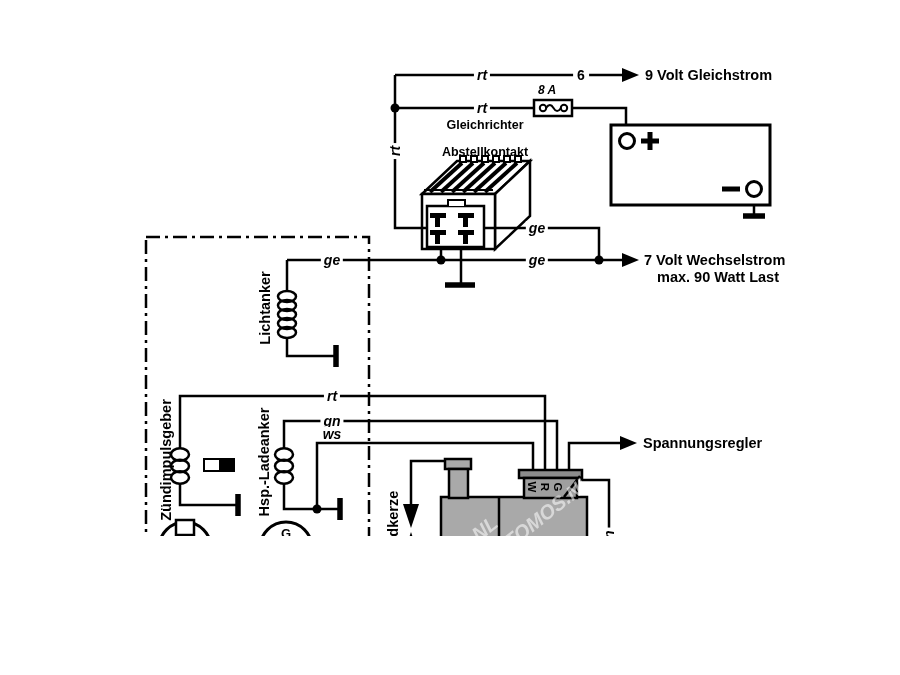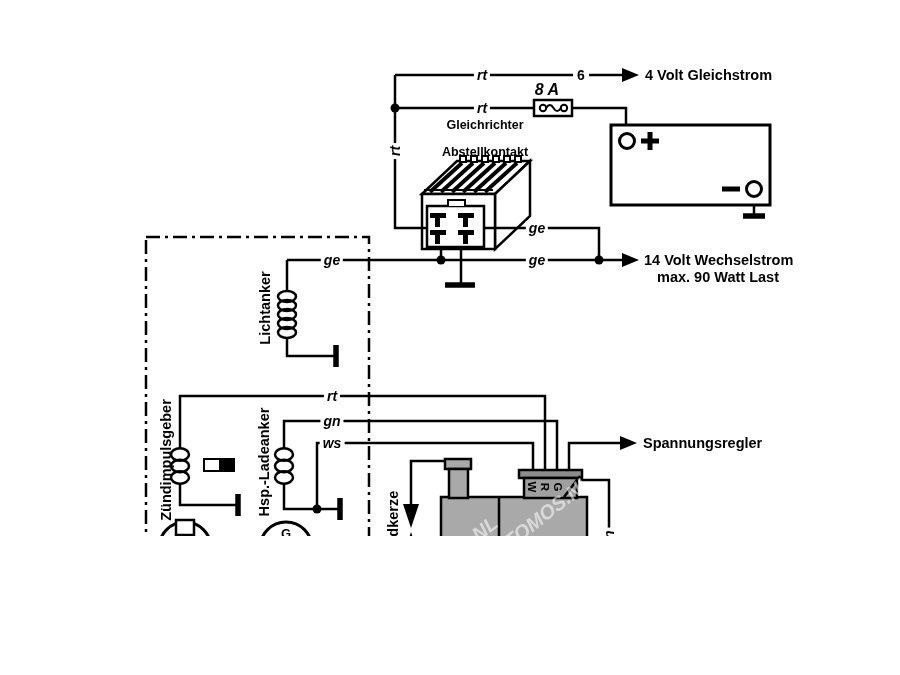--- a/index.html
+++ b/index.html
@@ -189,44 +189,44 @@
     <rect x="421" y="459" width="26" height="10" fill="#a9a9a9" stroke="#000" stroke-width="2.5"></rect>
     <rect x="425" y="469" width="19" height="29" fill="#a9a9a9" stroke="#000" stroke-width="2.5"></rect>
     <rect x="495" y="470" width="63" height="8" fill="#8c8c8c" stroke="#000" stroke-width="2.5"></rect>
     <rect x="500" y="478" width="53" height="20" fill="#9f9f9f" stroke="#000" stroke-width="2.5"></rect>
     <line x1="540" y1="497" x2="556" y2="476" stroke="#000" stroke-width="2.5"></line>
   </g>
 </svg>
 
   <span class="lbl wl" style="left:458px;top:75px">rt</span>
   <span class="lbl" style="left:557px;top:75px;font-size:14px;background:#fff;padding:0 4px">6</span>
-  <span class="la" style="left:621px;top:75px">4 Volt Gleichstrom</span>
+  <span class="la" style="left:621px;top:75px">9 Volt Gleichstrom</span>
 
   <span class="lbl wl" style="left:458px;top:108px">rt</span>
   <span class="lbl wl rot-ccw" style="left:371px;top:151px">rt</span>
-  <span class="lbl" style="left:523px;top:90px;font-style:italic;font-size:16px">8 A</span>
+  <span class="lbl" style="left:523px;top:90px;font-style:italic;font-size:12px">8 A</span>
 
   <span class="lbl small" style="left:461px;top:125px">Gleichrichter</span>
   <span class="lbl small" style="left:461px;top:152px">Abstellkontakt</span>
 
   <span class="lbl wl" style="left:513px;top:228px">ge</span>
   <span class="lbl wl" style="left:513px;top:260px">ge</span>
   <span class="lbl wl" style="left:308px;top:260px">ge</span>
 
-  <span class="la" style="left:620px;top:260px">14 Volt Wechselstrom</span>
+  <span class="la" style="left:620px;top:260px">7 Volt Wechselstrom</span>
   <span class="lbl comp" style="left:694px;top:277px">max. 90 Watt Last</span>
 
   <span class="lbl comp rot-ccw" style="left:241px;top:308px">Lichtanker</span>
   <span class="lbl comp rot-ccw" style="left:142px;top:460px">Zündimpulsgeber</span>
   <span class="lbl comp rot-ccw" style="left:240px;top:462px">Hsp.-Ladeanker</span>
   <span class="lbl comp rot-ccw" style="left:369px;top:527px">Zündkerze</span>
 
   <span class="lbl wl" style="left:308px;top:396px">rt</span>
   <span class="lbl wl" style="left:308px;top:421px">gn</span>
-  <span class="lbl wl" style="left:308px;top:443px">ws</span>
+  <span class="lbl wl" style="left:308px;top:434px">ws</span>
   <span class="lbl wl rot-ccw" style="left:585px;top:539px">gn</span>
 
   <span class="la" style="left:619px;top:443px">Spannungsregler</span>
 
   <span class="lbl pin rot-cw" style="left:507px;top:487px">W</span>
   <span class="lbl pin rot-cw" style="left:520px;top:487px">R</span>
   <span class="lbl pin rot-cw" style="left:533px;top:487px">G</span>
 
   <span class="lbl" style="left:262px;top:533px;font-size:13px">G</span>
   <span class="lbl" style="left:262px;top:561px;font-size:17px">~</span>

